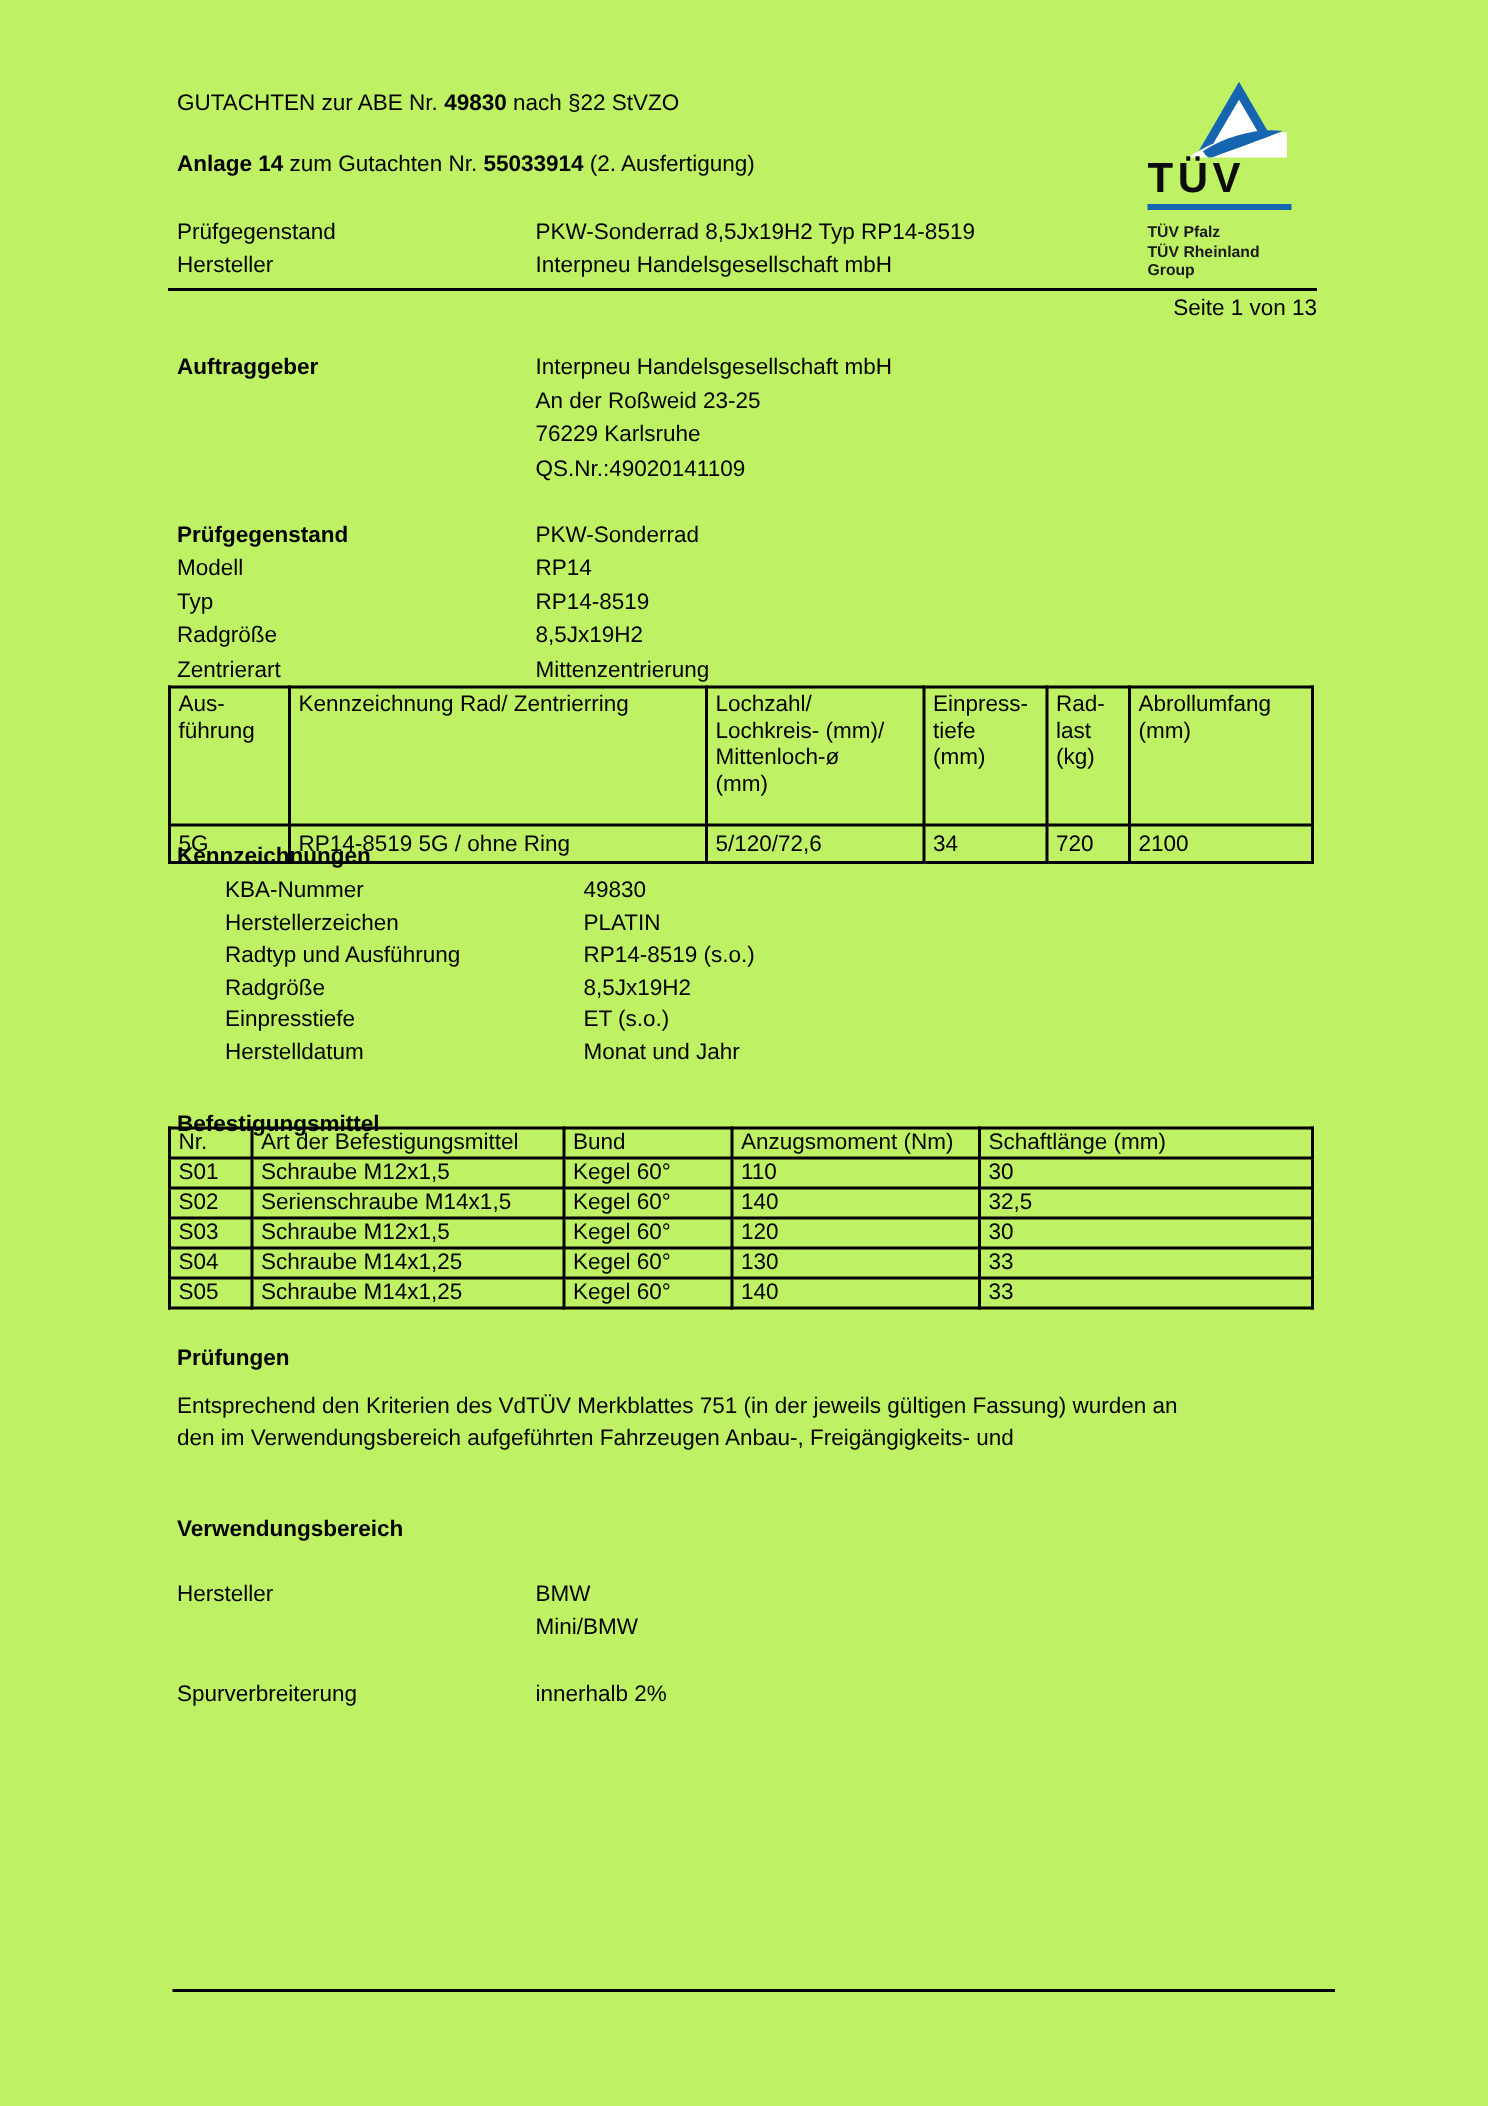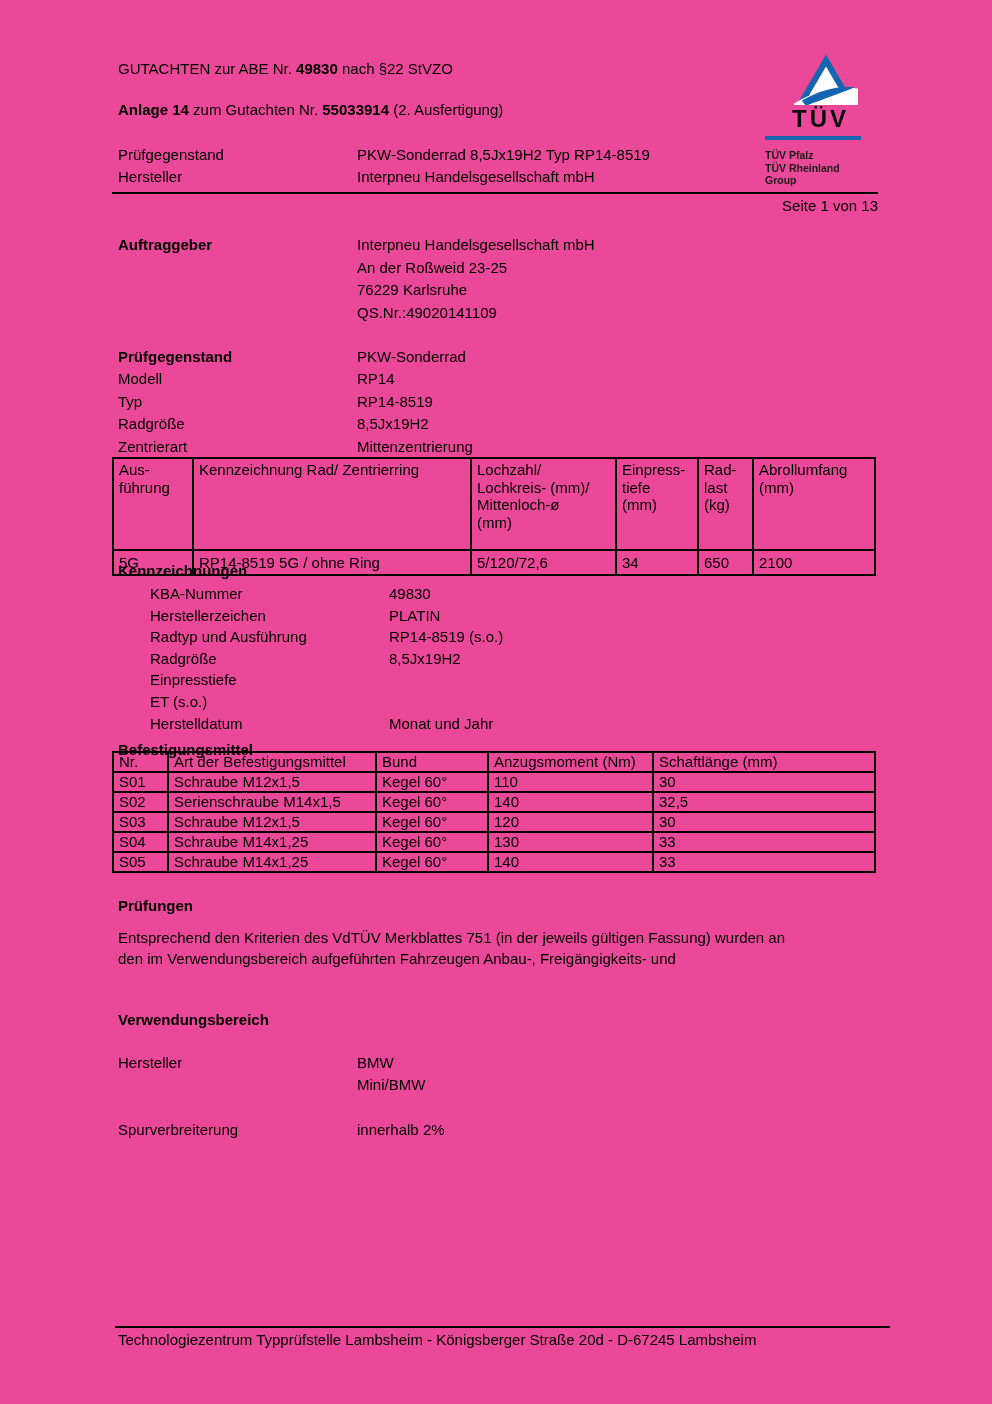--- a/index.html
+++ b/index.html
@@ -1,18 +1,18 @@
 <!DOCTYPE html>
 <html><head>
 <meta charset="utf-8">
 <style>
   * { margin:0; padding:0; box-sizing:border-box; }
   html,body { background:#fff; }
   .page {
-    position:relative; width:992px; height:1404px; background:#ec4899;
+    position:relative; width:992px; height:1404px; background:#bef264;
     font-family:"Liberation Sans", sans-serif; font-size:15px; color:#000;
     overflow:hidden;
   }
   .abs { position:absolute; }
   .bold { font-weight:bold; }
 
   
   .lv { left:118px; display:flex; align-items:flex-start; }
   .lv .label { width:239px; flex:none; }
   .lh21 { line-height:21.5px; }
@@ -25,22 +25,22 @@
     vertical-align:top; font-size:15px;
   }
   .wheel-table th { line-height:17.5px; padding:2px 5px 18px 5px; white-space:pre-line; }
   .wheel-table td { line-height:19px; padding:2px 5px; height:25px; }
   .fastener-table th, .fastener-table td { line-height:16px; padding:1px 5px; height:17px; white-space:nowrap; }
 
   
   .logo { left:765px; top:52px; width:96px; }
   .logo .triangle { display:block; margin-left:29px; }
   .logo .wordmark {
-    font-size:24px; font-weight:bold; letter-spacing:3px; line-height:28px;
-    margin-top:0px; margin-left:27px; color:#0c0c0c;
+    font-size:28px; font-weight:bold; letter-spacing:3px; line-height:28px;
+    margin-top:0px; margin-left:0; color:#0c0c0c;
   }
   .logo .rule { height:4px; width:96px; margin-top:3px; }
   .logo .subs { margin-top:9px; font-size:10.5px; font-weight:bold; line-height:12.5px; color:#1a1a1a; }
 
   .page-rule { left:112px; top:192px; width:766px; height:2px; background:#000; }
   .seite { left:112px; top:197px; width:766px; text-align:right; line-height:18px; }
 
   .heading { left:118px; font-weight:bold; line-height:20px; }
   .para-line { line-height:21px; }
 
@@ -146,21 +146,21 @@
 last
 (kg)</th>
       <th>Abrollumfang
 (mm)</th>
     </tr>
     <tr>
       <td>5G</td>
       <td>RP14-8519 5G / ohne Ring</td>
       <td>5/120/72,6</td>
       <td>34</td>
-      <td>650</td>
+      <td>720</td>
       <td>2100</td>
     </tr>
   </tbody>
     </table>
 
   <div class="abs heading" style="top:561px;">Kennzeichnungen</div>
   <div class="abs lv" style="top:583px; flex-direction:column; line-height:21.6px;margin-left:32px;">
     <div style="display:flex;">
       <div class="label">KBA-Nummer</div>
       <div>49830</div>
@@ -170,21 +170,21 @@
       <div>PLATIN</div>
     </div>
     <div style="display:flex;">
       <div class="label">Radtyp und Ausführung</div>
       <div>RP14-8519 (s.o.)</div>
     </div>
     <div style="display:flex;">
       <div class="label">Radgröße</div>
       <div>8,5Jx19H2</div>
     </div>
-    <div style="display:flex;flex-direction:column;">
+    <div style="display:flex;">
       <div class="label">Einpresstiefe</div>
       <div>ET (s.o.)</div>
     </div>
     <div style="display:flex;justify-content:center;">
       <div class="label">Herstelldatum</div>
       <div>Monat und Jahr</div>
     </div>
   </div>
 
   <div class="abs heading" style="top:740px;">Befestigungsmittel</div>
@@ -256,15 +256,14 @@
       <div>BMW</div>
       <div>Mini/BMW</div>
     </div>
   </div>
   <div class="abs lv" style="top:1119px; line-height:22px;">
     <div class="label">Spurverbreiterung</div>
     <div>innerhalb 2%</div>
   </div>
 
   <div class="abs footer-rule"></div>
-  <div class="abs footer-text">Technologiezentrum Typprüfstelle Lambsheim - Königsberger Straße 20d - D-67245 Lambsheim</div>
 
 </div>
 
 </body></html>

